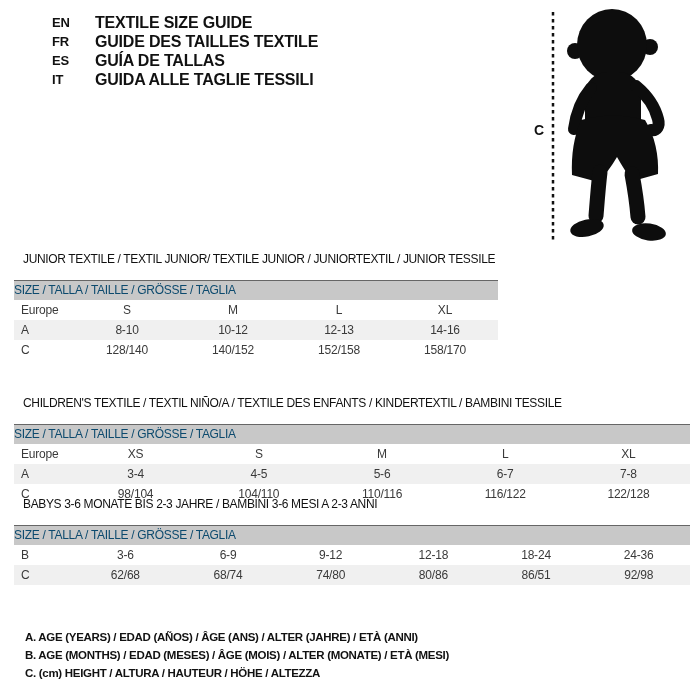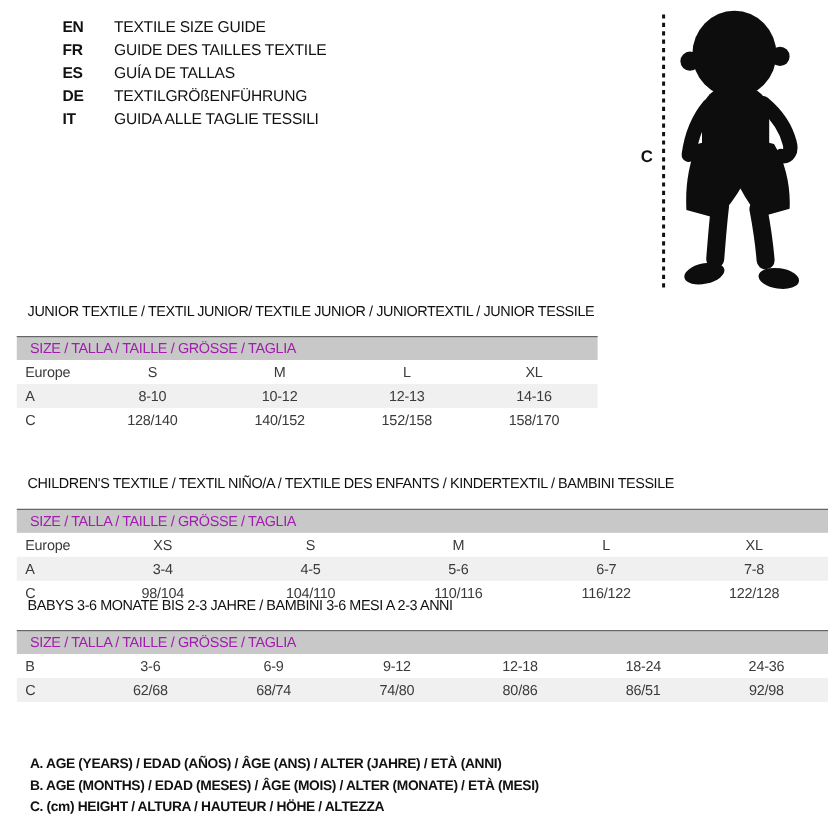--- a/index.html
+++ b/index.html
@@ -4,35 +4,35 @@
 <style>
   html,body{margin:0;padding:0;background:#fff;}
   .page{
     position:relative;width:700px;height:700px;background:#ffffff;
     font-family:"Liberation Sans",sans-serif;color:#262626;overflow:hidden;
   }
   
   .lang-list{position:absolute;left:25px;top:13px;}
   .lang-row{display:flex;height:19px;line-height:19px;padding-left:27px;}
   .lang-code{width:43px;font-weight:bold;font-size:13px;letter-spacing:-0.2px;color:#111;}
-  .lang-title{font-weight:normal;font-size:13px;letter-spacing:-0.2px;color:#111;white-space:nowrap;}
+  .lang-title{font-weight:bold;font-size:16px;letter-spacing:-0.2px;color:#111;white-space:nowrap;}
   
   .fig-svg{position:absolute;left:515px;top:4px;}
   .fig-label{position:absolute;left:534px;top:122px;font-weight:bold;font-size:14px;color:#111;}
   
   .size-section{position:absolute;left:14px;}
   .s1{top:252px;width:484px;}
   .s2{top:376px;width:676px;margin-top:20px;}
   .s3{top:496px;width:676px;}
   .sec-title{margin:0 0 13px;padding-left:9px;font-size:12px;line-height:15px;font-weight:normal;
     letter-spacing:-0.35px;color:#111;white-space:nowrap;}
   .s3 .sec-title{margin:0;line-height:17px;}
   .s3 .sec-title.last{margin:0 0 12px;}
   .thead{height:20px;line-height:19px;background:#c8c8c8;border-top:1px solid #666;
-    padding-left:11px;font-size:12px;letter-spacing:-0.3px;color:#a21caf;box-sizing:border-box;}
+    padding-left:0;font-size:12px;letter-spacing:-0.3px;color:#0c4a6e;box-sizing:border-box;}
   .trow{display:flex;height:20px;line-height:20px;font-size:12px;letter-spacing:-0.2px;color:#3a3a3a;}
   .trow.alt{background:#f0f0f0;}
   .tlabel{width:60px;padding-left:7px;box-sizing:border-box;}
   .tcell{flex:1;text-align:center;}
   
   .legend{position:absolute;left:25px;top:628px;}
   .legend-line{font-size:11.5px;font-weight:bold;line-height:18px;letter-spacing:-0.3px;color:#111;white-space:nowrap;}
 </style>
 </head>
 <body>
@@ -44,24 +44,20 @@
       <span class="lang-code">EN</span>
       <span class="lang-title">TEXTILE SIZE GUIDE</span>
     </div>
     <div class="lang-row">
       <span class="lang-code">FR</span>
       <span class="lang-title">GUIDE DES TAILLES TEXTILE</span>
     </div>
     <div class="lang-row">
       <span class="lang-code">ES</span>
       <span class="lang-title">GUÍA DE TALLAS</span>
-    </div>
-    <div class="lang-row">
-      <span class="lang-code">DE</span>
-      <span class="lang-title">TEXTILGRÖßENFÜHRUNG</span>
     </div>
     <div class="lang-row">
       <span class="lang-code">IT</span>
       <span class="lang-title">GUIDA ALLE TAGLIE TESSILI</span>
     </div>
   </div>
 
   <svg class="fig-svg" width="175" height="240" viewBox="0 0 175 240">
     <line x1="38" y1="8" x2="38" y2="236" stroke="#111" stroke-width="2.5" stroke-dasharray="3.5 3.5"></line>
     <g fill="#0d0d0d" stroke="none">

